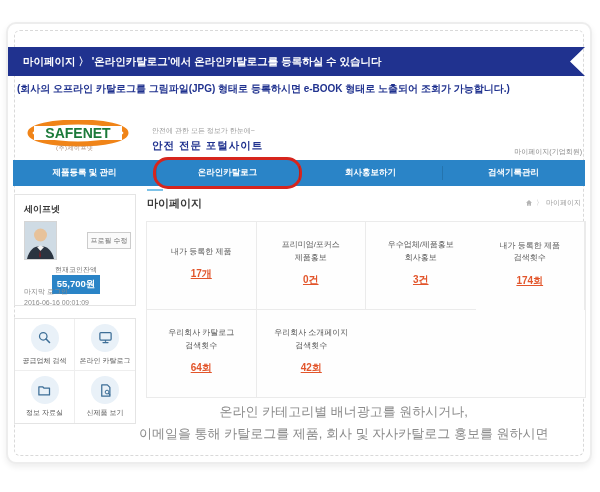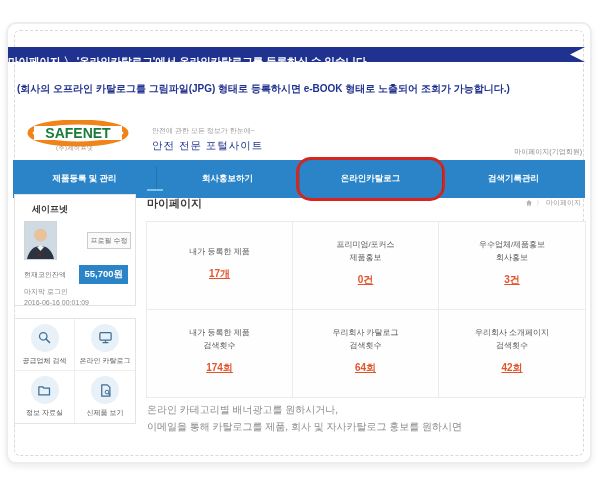--- a/index.html
+++ b/index.html
@@ -11,58 +11,58 @@
   .frame {
     position:absolute; left:6px; top:22px; width:582px; height:438px;
     border:2px solid #ededed; border-radius:10px; background:#ffffff;
     box-shadow:0 3px 6px rgba(0,0,0,0.07);
   }
   .frame .dashed { position:absolute; left:6px; top:6px; right:6px; bottom:6px;
     border:1px dashed #d9d9d9; border-radius:6px; }
 
   
   .ribbon {
-    position:absolute; left:8px; top:47px; width:577px; height:15px;
+    position:absolute; left:8px; top:47px; width:577px; height:29px;
     background:#20328f; color:#ffffff; font-size:10.5px; font-weight:bold;
-    line-height:29px; box-sizing:border-box;
+    line-height:29px; padding-left:15px; box-sizing:border-box;
     clip-path:polygon(0 0,100% 0,calc(100% - 15px) 50%,100% 100%,0 100%);
   }
   .subtitle {
     position:absolute; left:17px; top:82px; width:560px;
     color:#20328f; font-size:10px; font-weight:bold;
   }
 
   
   .logo { position:absolute; left:26px; top:120px; width:108px; height:36px; }
   .logo-main { position:absolute; left:0; top:0; }
   .logo-sub { position:absolute; left:30px; top:24px; font-size:6px; color:#a98c7a; letter-spacing:0.5px; }
   .tagline { position:absolute; left:152px; top:126px; }
   .tagline .t1 { font-size:7px; color:#9a9a9a; margin-bottom:3px; }
-  .tagline .t2 { font-size:10.5px; font-weight:normal; color:#20328f; letter-spacing:1px; }
+  .tagline .t2 { font-size:10.5px; font-weight:bold; color:#20328f; letter-spacing:1px; }
   .user-type { position:absolute; right:18px; top:147px; font-size:7px; color:#8a8a8a; }
 
   
-  .nav { position:absolute; left:13px; top:160px; width:572px; height:38px;
+  .nav { position:absolute; left:13px; top:160px; width:572px; height:26px;
     background:#2a84c7; display:flex;text-align:center; }
   .nav-item { flex:1; position:relative; display:flex; align-items:center; justify-content:center;
     color:#ffffff; font-size:8.5px; font-weight:bold; cursor:pointer; white-space:nowrap; }
   .nav-item + .nav-item::before { content:""; position:absolute; left:0; top:6px; bottom:6px;
     width:1px; background:rgba(0,0,0,0.12); }
   .nav-ring { position:absolute; left:-3px; right:-3px; top:-3px; bottom:-3px;
     border:3px solid #d6251d; border-radius:15px; pointer-events:none; }
 
   
   .side-box { position:absolute; left:14px; width:122px; border:1px solid #e4e4e4; background:#ffffff; box-sizing:border-box; }
-  .profile-box { top:194px; height:112px; padding:8px 17px; }
+  .profile-box { top:194px; height:112px; padding:8px 9px; }
   .profile-name { font-size:9px; font-weight:bold; color:#333; margin-bottom:7px; }
   .photo { position:absolute; left:9px; top:26px; width:31px; height:37px; border:1px solid #d5d5d5; }
   .edit-btn { position:absolute; left:72px; top:37px; width:42px; height:15px;
     border:1px solid #cccccc; background:#fafafa; color:#666; font-size:7px;
     display:flex; align-items:center; justify-content:center; cursor:pointer; }
-  .coin-row { position:absolute; left:9px; top:70px; width:104px; display:flex; align-items:center; justify-content:space-between; }
+  .coin-row { position:absolute; left:9px; top:70px; width:104px; display:flex; align-items:center; justify-content:space-between;flex-direction:column; }
   .coin-label { font-size:7px; color:#777; }
   .coin-badge { background:#2a84c7; color:#fff; font-size:9.5px; font-weight:bold; padding:3px 5px; }
   .login-block { position:absolute; left:9px; top:92px; font-size:7px; color:#8a8a8a; line-height:1.5; }
 
   .menu-box { top:318px; height:106px; display:grid; grid-template-columns:1fr 1fr; grid-template-rows:1fr 1fr; }
   .menu-cell { display:flex; flex-direction:column; align-items:center; justify-content:center;
     gap:4px; cursor:pointer; }
   .menu-cell:nth-child(1) { border-right:1px solid #eeeeee; border-bottom:1px solid #eeeeee; }
   .menu-cell:nth-child(2) { border-bottom:1px solid #eeeeee; }
   .menu-cell:nth-child(3) { border-right:1px solid #eeeeee; }
@@ -70,31 +70,31 @@
     display:flex; align-items:center; justify-content:center; }
   .menu-label { font-size:7px; color:#555; white-space:nowrap; }
 
   
   .tab-line { position:absolute; left:147px; top:189px; width:16px; height:2px; background:#7ec3e8; }
   .page-title { position:absolute; left:147px; top:196px; font-size:11px; font-weight:bold; color:#3a3a3a; }
   .breadcrumb { position:absolute; right:19px; top:198px; font-size:7px; color:#9a9a9a;
     display:flex; align-items:center; gap:3px; }
 
   .stats { position:absolute; left:146px; top:221px; width:440px; height:177px;
-    display:grid; grid-template-columns:1fr 1fr 1fr; grid-template-rows:1fr 1fr;
+    display:grid; grid-template-columns:1fr 1fr 1fr 1fr; grid-template-rows:1fr 1fr;
     border:1px solid #ebebeb; background:#fefefe; box-sizing:border-box; }
   .stat-cell { display:flex; flex-direction:column; align-items:center; justify-content:center;
     border-right:1px solid #ebebeb; border-bottom:1px solid #ebebeb; padding-bottom:4px; }
   .stat-cell:nth-child(3n) { border-right:none; }
   .stat-cell:nth-child(n+4) { border-bottom:none; }
   .stat-line { font-size:8px; color:#555; line-height:1.55; text-align:center; }
   .stat-value { margin-top:9px; font-size:10px; font-weight:bold; color:#e2552b;
     text-decoration:underline; cursor:pointer; }
 
-  .notice { position:absolute; left:147px; top:401px; font-size:10px; color:#8a8a8a; line-height:1.7; }
+  .notice { position:absolute; left:139px; top:401px; font-size:13px; color:#8a8a8a; line-height:1.7;text-align:center; }
 </style>
 </head>
 <body>
 
 <div class="page">
 
   <div class="frame">
     <div class="dashed"></div>
   </div>
 
@@ -112,25 +112,25 @@
     <span class="logo-sub">(주)세이프넷</span>
   </div>
   <div class="tagline">
     <div class="t1">안전에 관한 모든 정보가 한눈에~</div>
     <div class="t2">안전 전문 포털사이트</div>
   </div>
   <div class="user-type">마이페이지(기업회원)</div>
 
   <div class="nav">
     <div class="nav-item">제품등록 및 관리</div>
-    <div class="nav-item">회사홍보하기</div>
     <div class="nav-item">
       <span>온라인카탈로그</span>
       <span class="nav-ring"></span>
     </div>
+    <div class="nav-item">회사홍보하기</div>
     <div class="nav-item">검색기록관리</div>
   </div>
 
   <div class="side-box profile-box">
     <div class="profile-name">세이프넷</div>
     <svg class="photo" width="31" height="37" viewBox="0 0 31 37">
       <rect width="31" height="37" fill="#cfdbe4"></rect>
       <circle cx="15.5" cy="13" r="6.5" fill="#e7c29a"></circle>
       <path d="M2 37 c2.5 -11 9 -13 13.5 -13 c4.5 0 11 2 13.5 13 z" fill="#2b3440"></path>
       <path d="M12 25 l3.5 4 l3.5 -4 l-3.5 -1.5 z" fill="#f2f2f2"></path>

